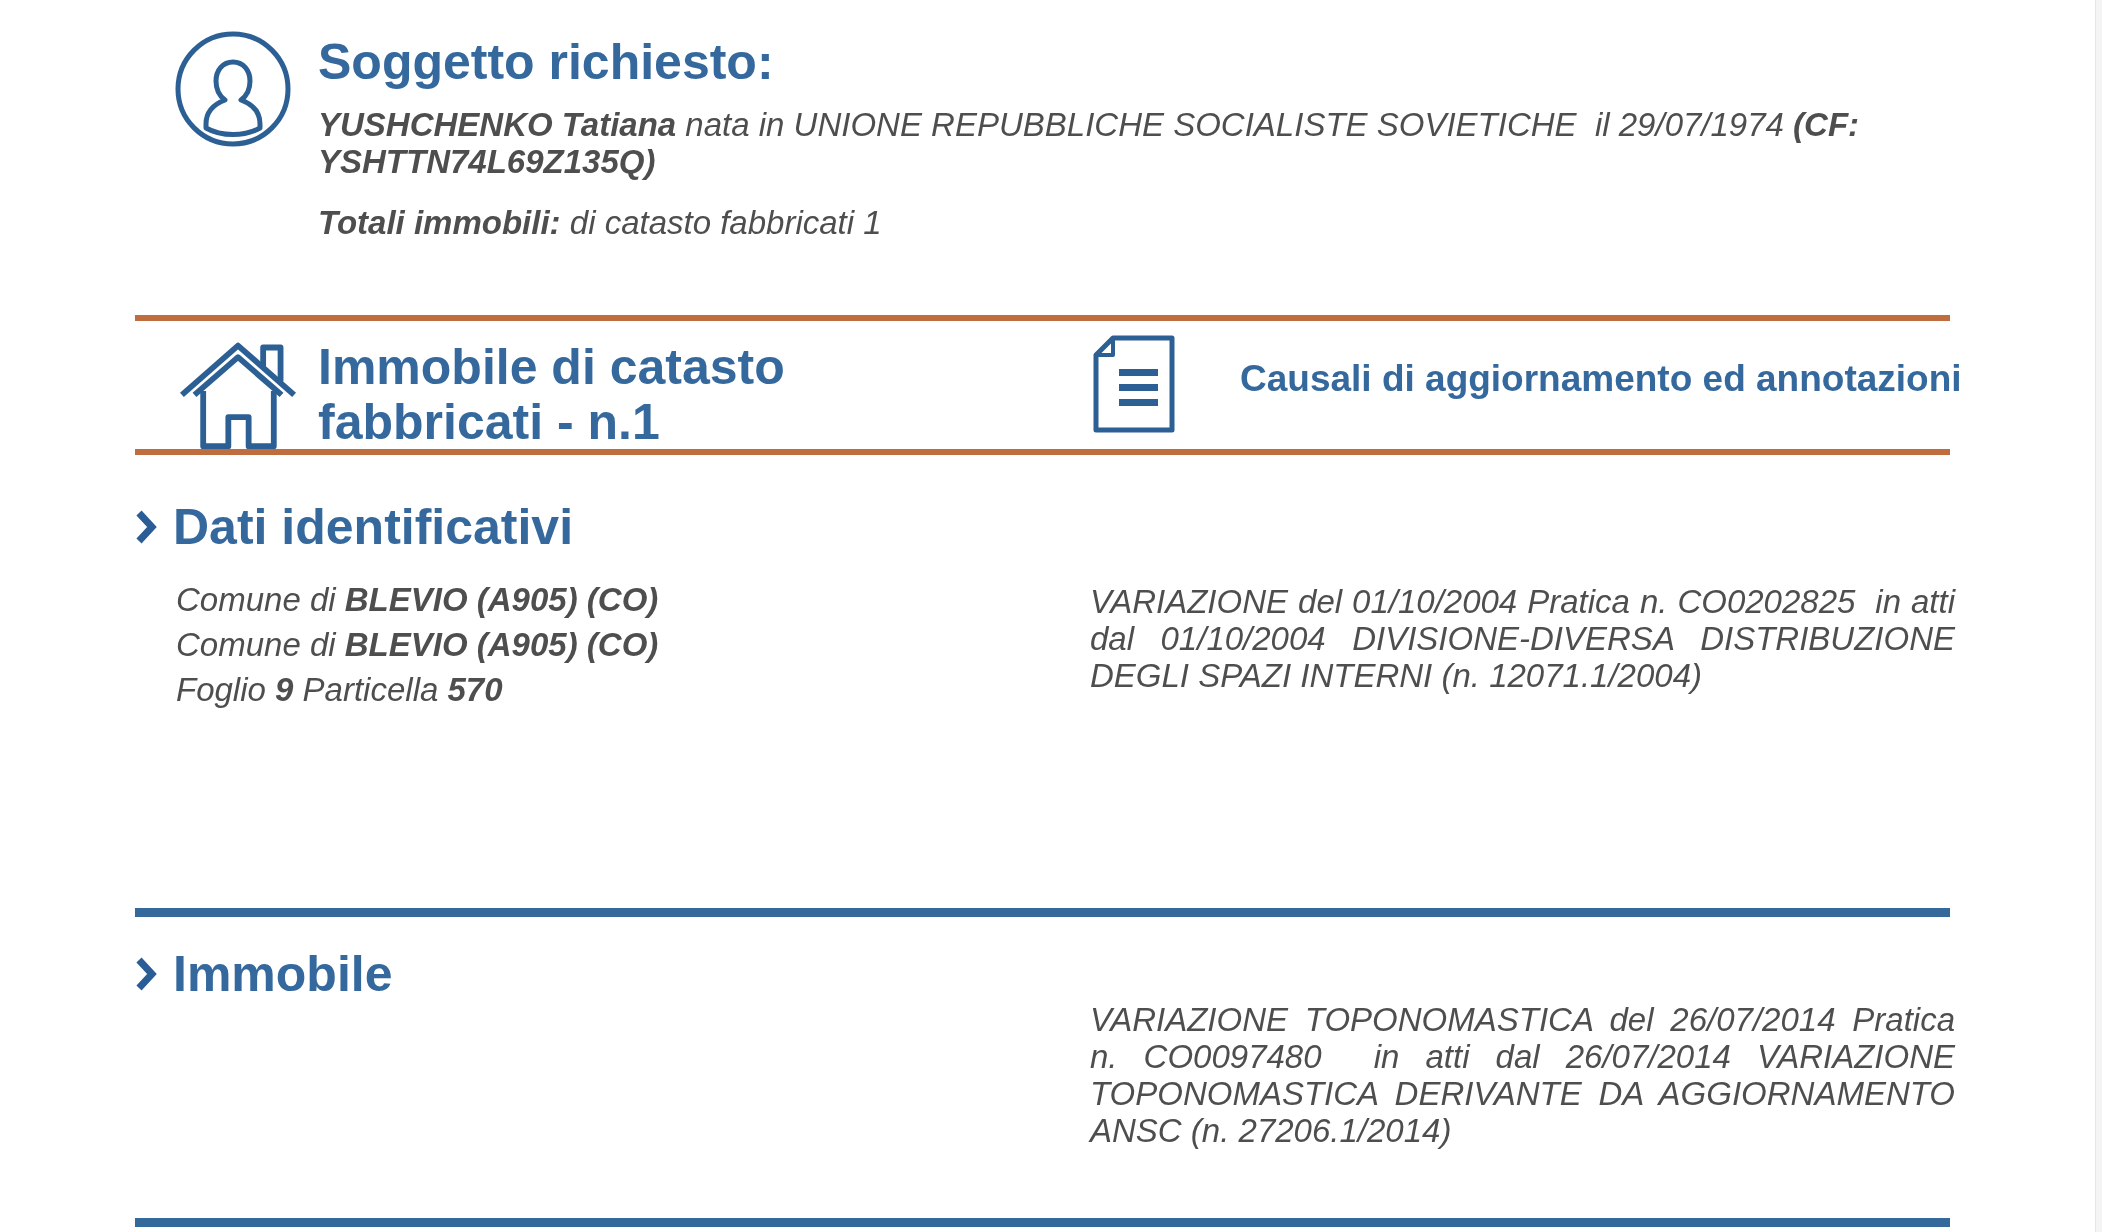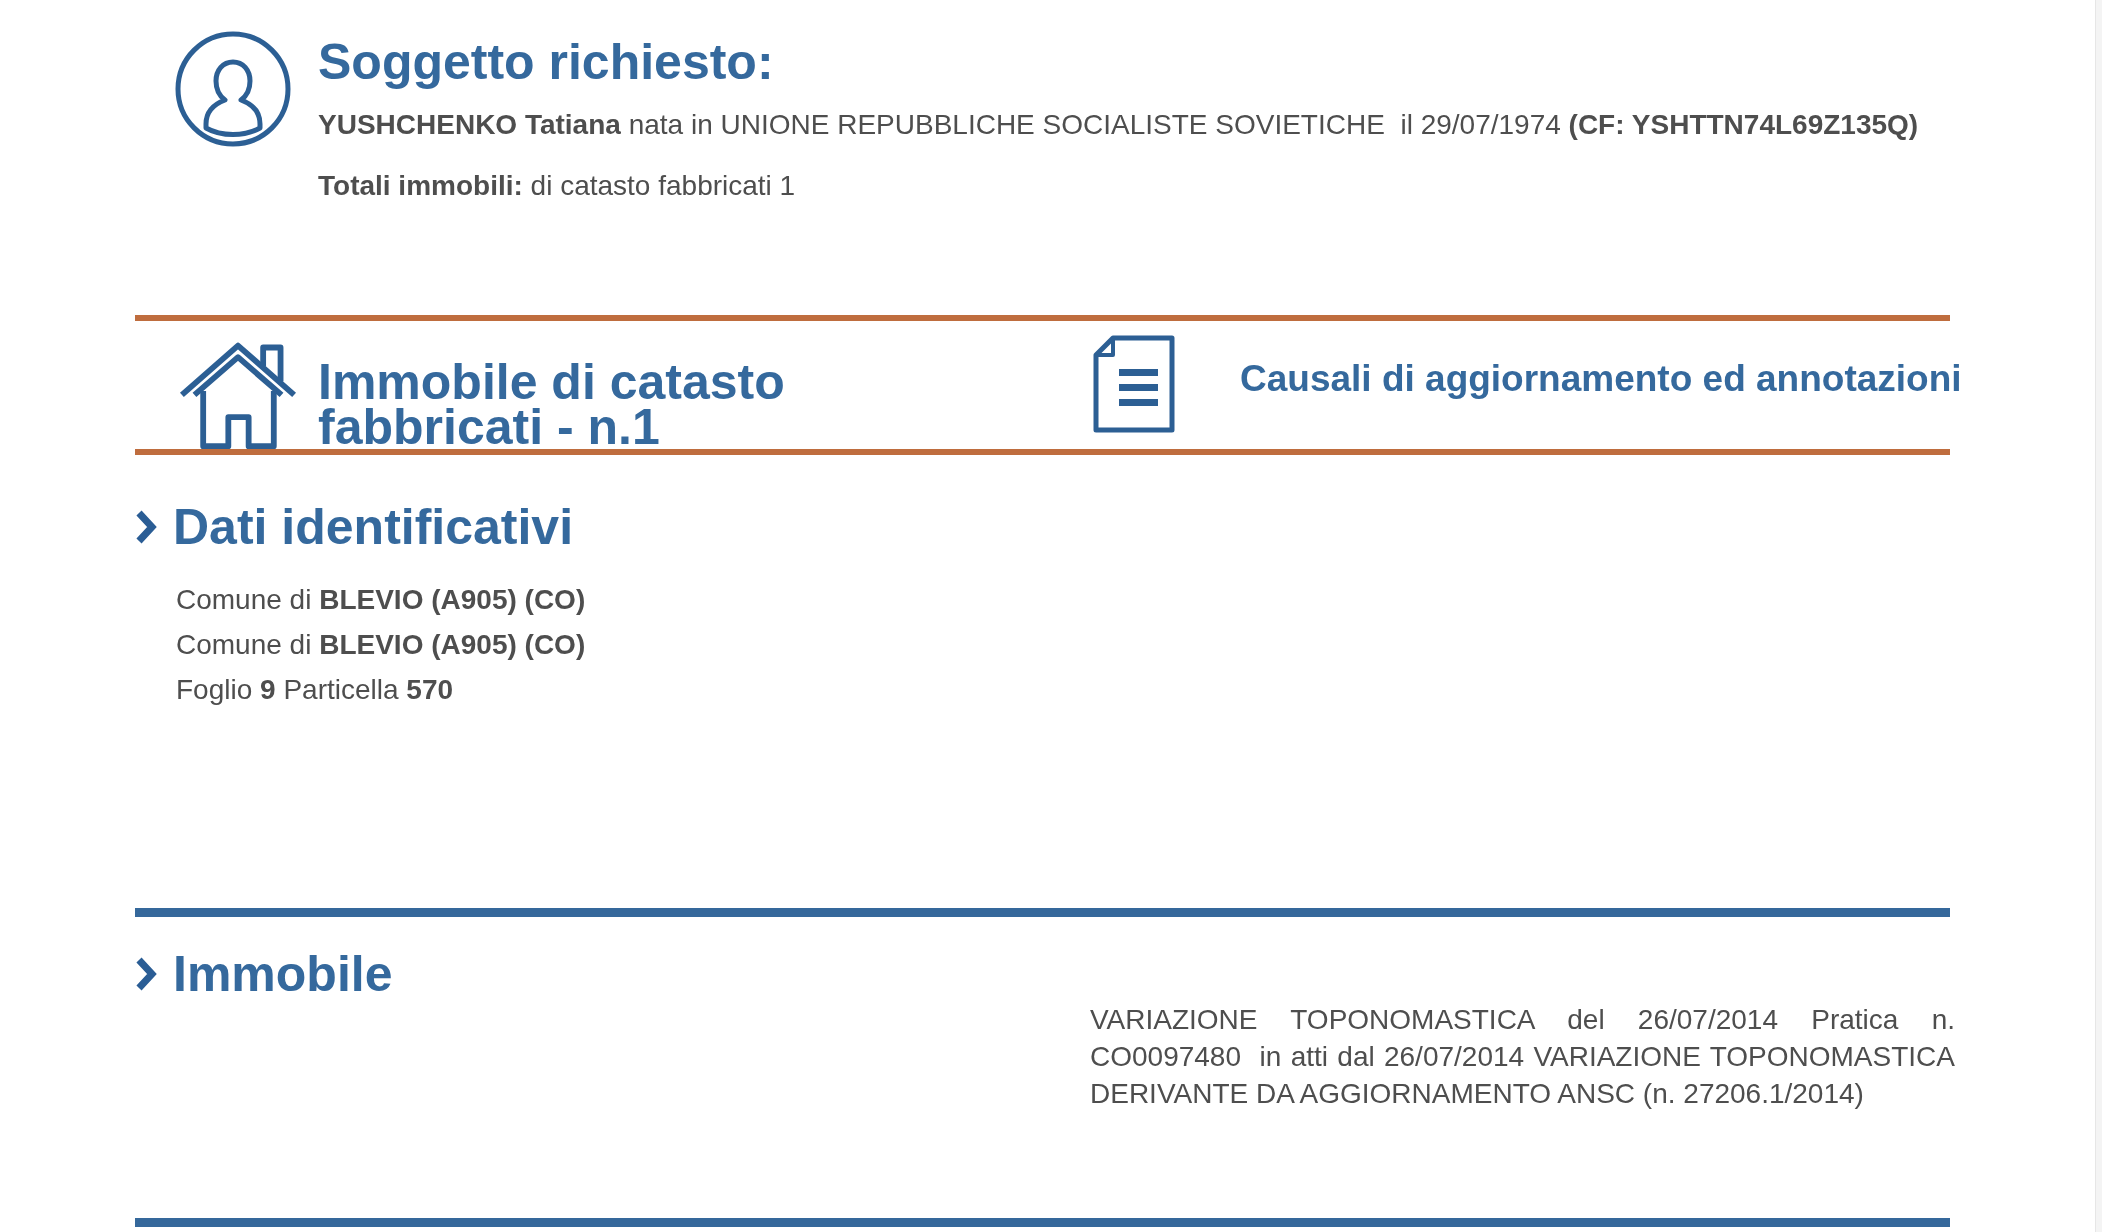--- a/index.html
+++ b/index.html
@@ -5,21 +5,21 @@
   * { margin:0; padding:0; box-sizing:border-box; }
   html,body { background:#ffffff; }
   body {
     width:2102px; height:1232px; position:relative; overflow:hidden;
     font-family:"Liberation Sans","DejaVu Sans",sans-serif;
     color:#4e4e4e;
   }
   .content { position:absolute; left:135px; top:0; width:1815px; height:1232px; }
   .abs { position:absolute; }
   .h-blue { color:#35699d; font-weight:bold; font-size:50px; line-height:44px; }
-  .body-t { font-size:28px; line-height:37px; color:#4e4e4e; }
+  .body-t { font-size:33px; line-height:37px; color:#4e4e4e;font-style:italic; }
   .bold { font-weight:bold; }
   .justify { text-align:justify; }
   .icon-stroke { stroke:#2c5f94; fill:none; }
   .heading-row { display:flex; align-items:center; gap:14px; cursor:pointer; }
   .divider-blue { background:#35689b; height:9px; width:1815px; }
   .redaction { display:inline-block; width:212px; height:62px; background:#cb3a27; margin-left:16px; vertical-align:middle; }
   .scroll-strip { position:absolute; right:0; top:0; width:7px; height:1232px;
                   background:#f4f4f4; border-left:1px solid #e6e6e6; }
 </style>
 </head>
@@ -42,21 +42,21 @@
   </div>
 
   <div class="abs" style="left:0; top:315px; width:1815px; height:140px;
        border-top:6px solid #bf6d3e; border-bottom:6px solid #bf6d3e;">
     <svg class="abs" style="left:37px; top:12px;" width="132" height="118" viewBox="0 0 132 122">
       <polyline class="icon-stroke" stroke-width="6" stroke-linejoin="round" points="8,64 66,13 124,64"></polyline>
       <polyline class="icon-stroke" stroke-width="6" stroke-linejoin="round" points="21,64 66,25 111,64"></polyline>
       <polyline class="icon-stroke" stroke-width="6" stroke-linejoin="round" points="92,34 92,15 110,15 110,50"></polyline>
       <path class="icon-stroke" stroke-width="6" stroke-linejoin="round" d="M30 60 V117 H56 V87 H77 V117 H103 V60"></path>
     </svg>
-    <div class="h-blue" style="position:absolute; left:183px; top:39px; width:600px; line-height:45px;">Immobile di catasto fabbricati - n.1</div>
+    <div class="h-blue" style="position:absolute; left:183px; top:19px; width:600px; line-height:55px;">Immobile di catasto fabbricati - n.1</div>
     <svg class="abs" style="left:957px; top:14px;" width="84" height="98" viewBox="0 0 84 98">
       <path class="icon-stroke" stroke-width="5" stroke-linejoin="round" d="M21 3 H80 V95 H4 V20 Z"></path>
       <path class="icon-stroke" stroke-width="4" stroke-linejoin="round" d="M21 3 V20 H4"></path>
       <rect x="27" y="34" width="39" height="7" fill="#2c5f94"></rect>
       <rect x="27" y="49" width="39" height="7" fill="#2c5f94"></rect>
       <rect x="27" y="64" width="39" height="7" fill="#2c5f94"></rect>
     </svg>
     <div class="h-blue" style="position:absolute; left:1105px; top:36px; font-size:37px; white-space:nowrap;">Causali di aggiornamento ed annotazioni</div>
   </div>
 
@@ -65,20 +65,21 @@
       <svg width="24" height="36" viewBox="0 0 24 36">
         <polyline points="4,4 17,18 4,32" fill="none" stroke="#2a5d95" stroke-width="7"></polyline>
       </svg>
       <span class="h-blue">Dati identificativi</span>
     </div>
     <div class="body-t" style="margin-left:41px; margin-top:32px;">
       <div><span>Comune di</span> <b>BLEVIO (A905) (CO)</b></div>
       <div style="margin-top:8px;"><span>Comune di</span> <b>BLEVIO (A905) (CO)</b></div>
       <div style="margin-top:8px;"><span>Foglio</span> <b>9</b> <span>Particella</span> <b>570</b></div>
     </div>
+    <div class="body-t justify abs" style="left:955px; top:78px; width:865px;">VARIAZIONE del 01/10/2004 Pratica n. CO0202825&nbsp; in atti dal 01/10/2004 DIVISIONE-DIVERSA DISTRIBUZIONE DEGLI SPAZI INTERNI (n. 12071.1/2004)</div>
   </div>
 
   <div class="divider-blue abs" style="left:0; top:908px;"></div>
 
   <div class="abs" style="left:0; top:952px; width:1815px; height:240px;">
     <div class="heading-row">
       <svg width="24" height="36" viewBox="0 0 24 36">
         <polyline points="4,4 17,18 4,32" fill="none" stroke="#2a5d95" stroke-width="7"></polyline>
       </svg>
       <span class="h-blue">Immobile</span>

